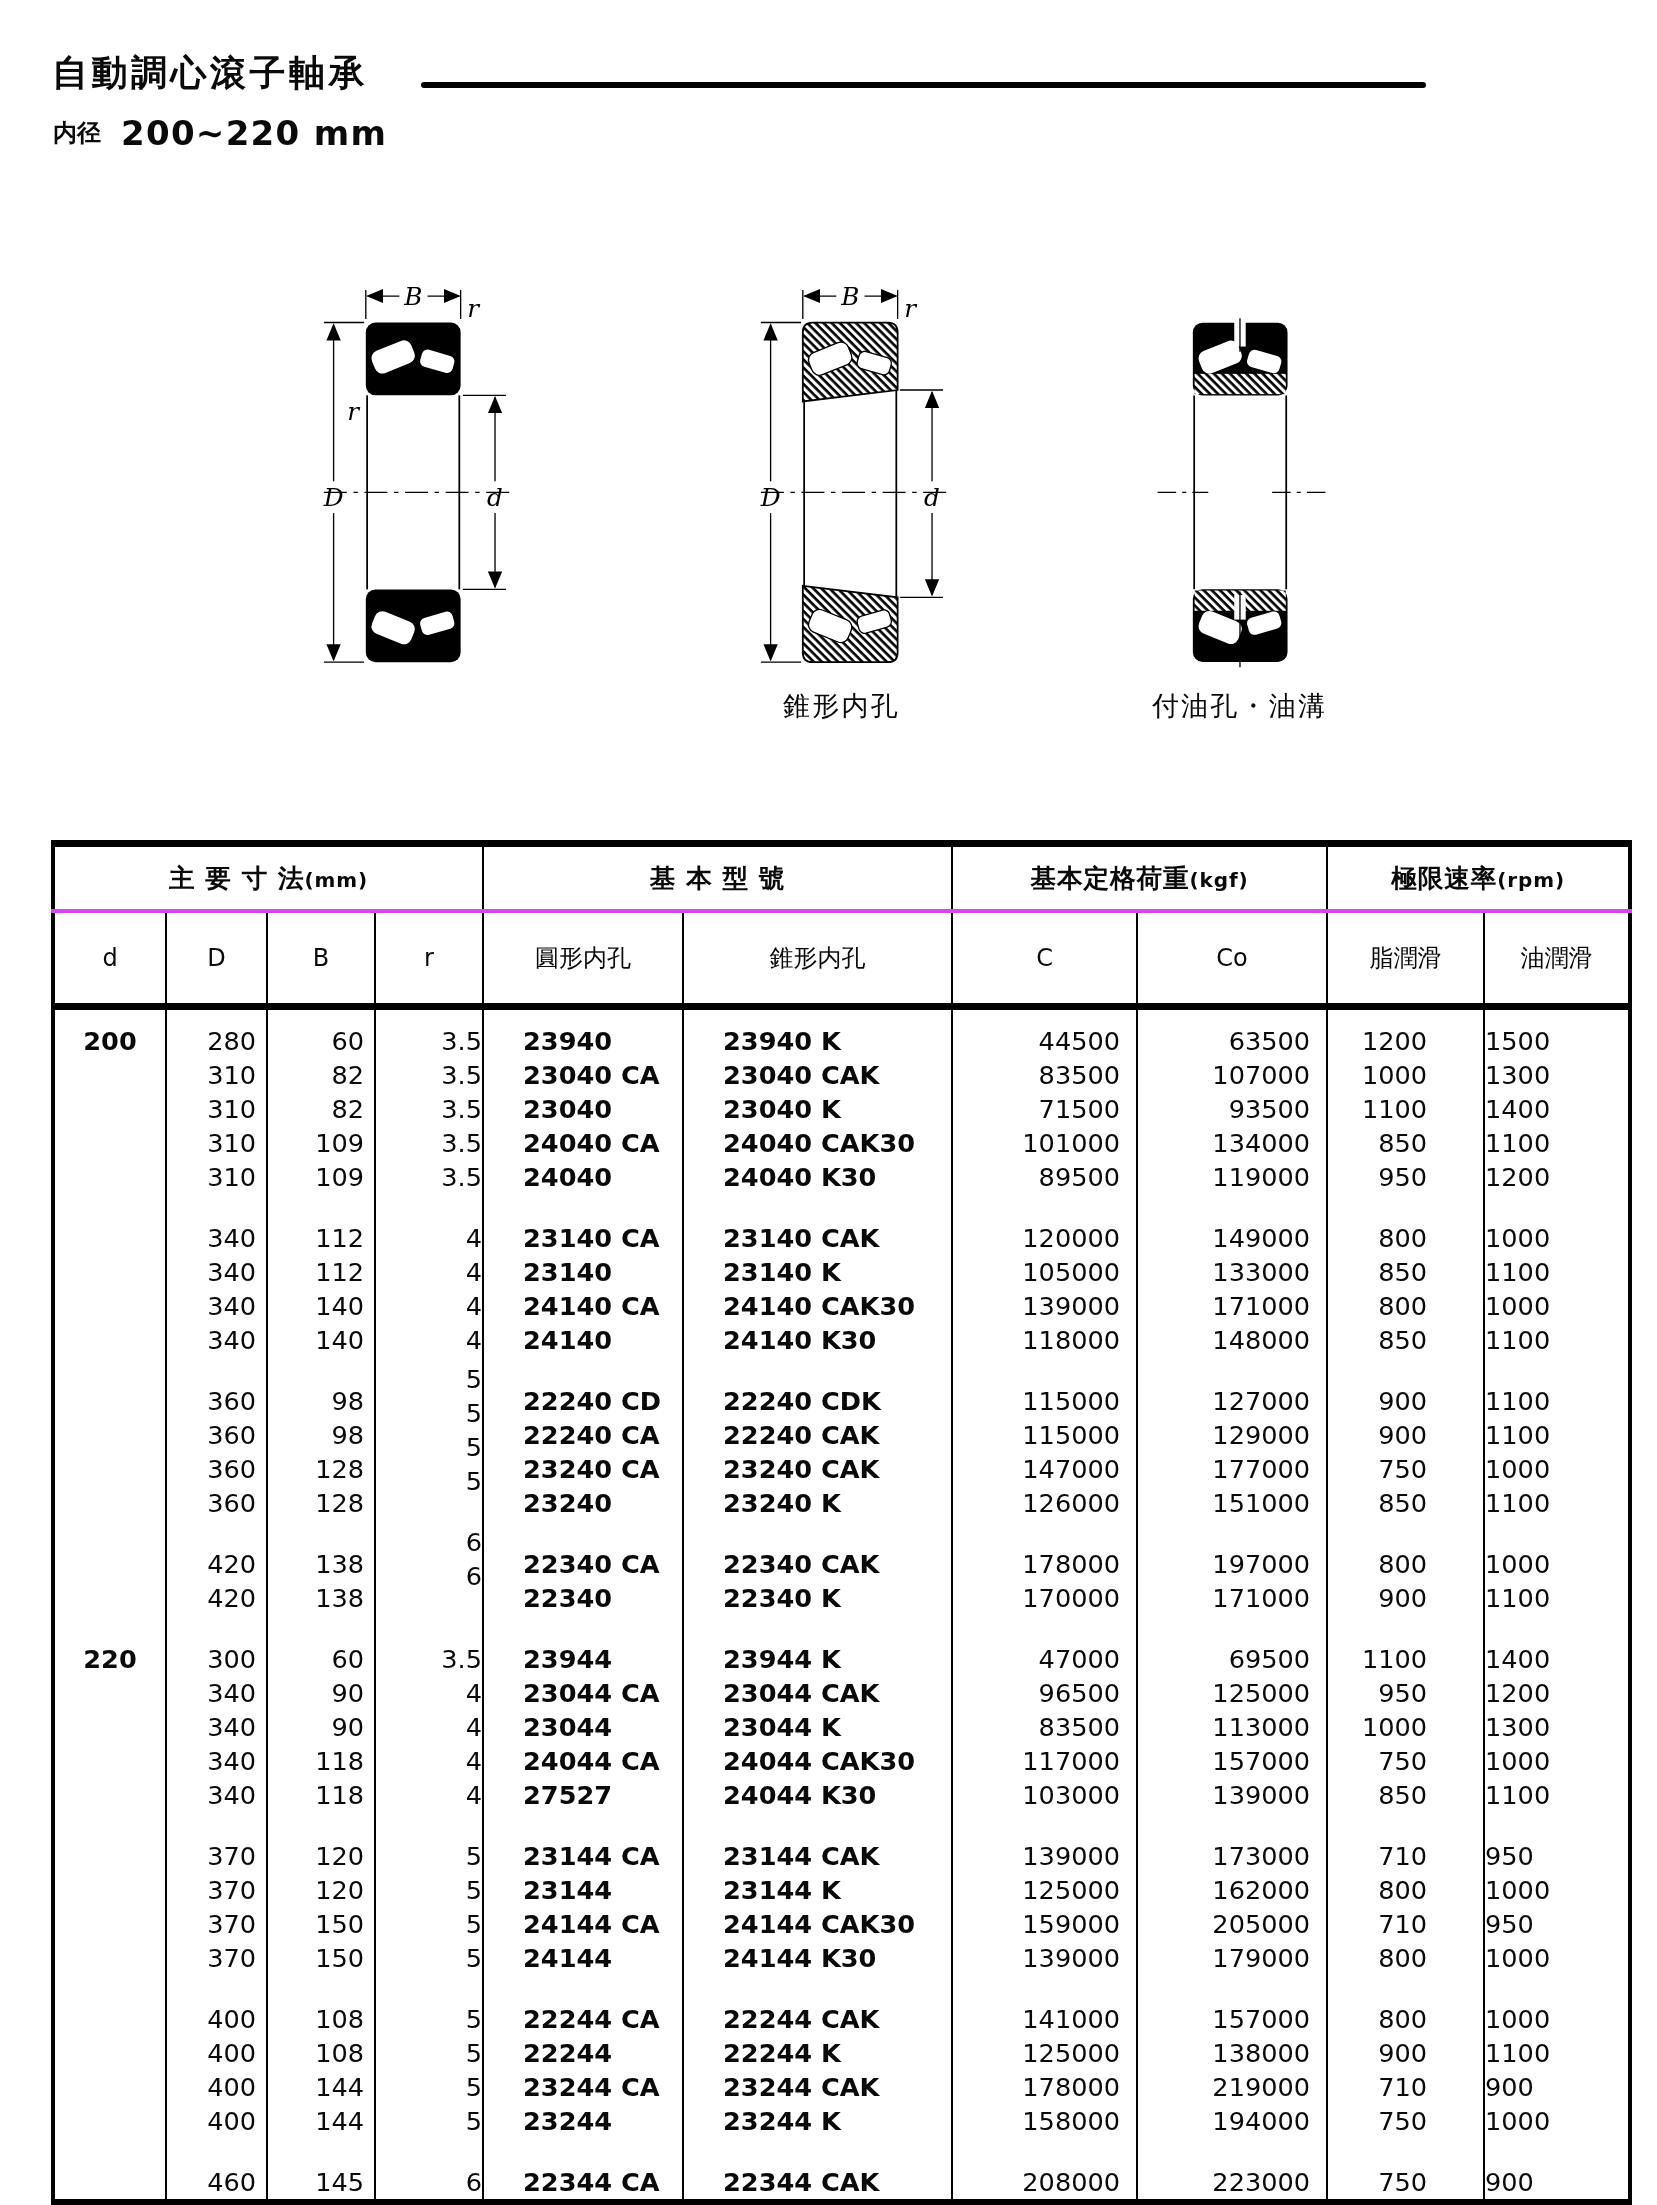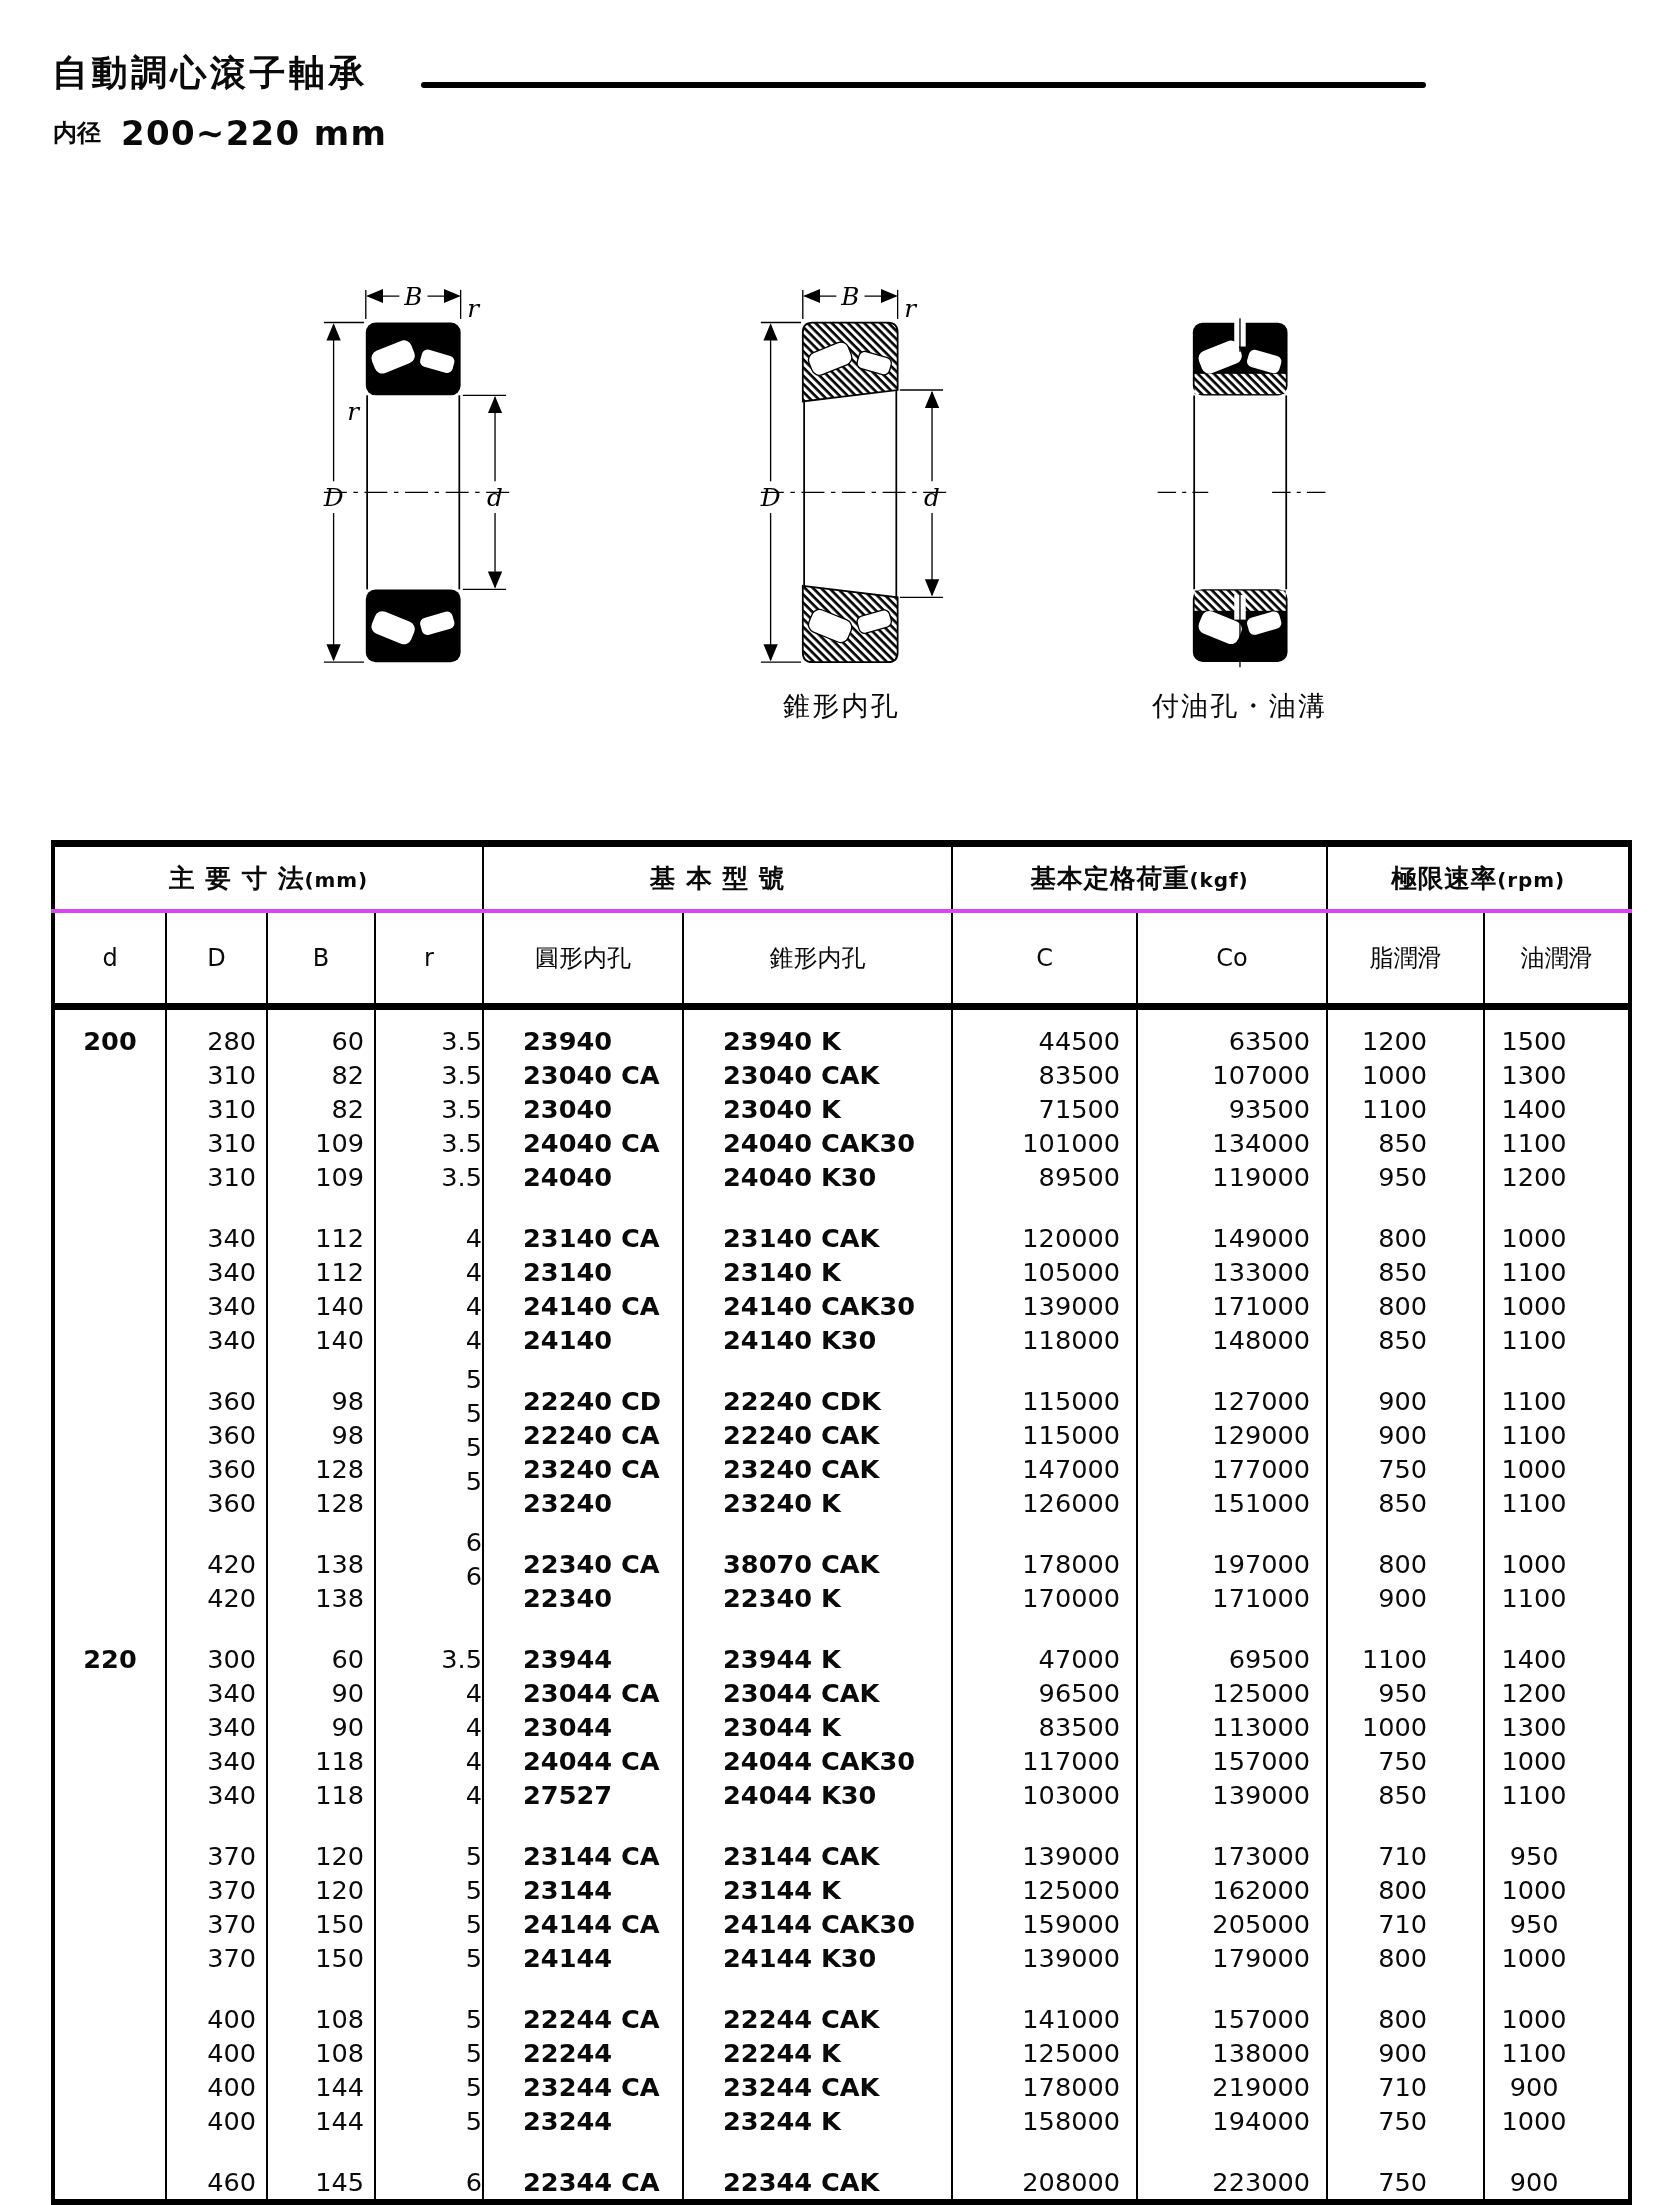--- a/index.html
+++ b/index.html
@@ -56,21 +56,21 @@
   .col-D, .col-B { text-align:right; }
   .col-D span, .col-B span { padding-right:10px; display:inline-block; }
   .col-d { text-align:center; }
   .col-r { text-align:right; }
   .col-cyl, .col-taper { text-align:left; font-weight:bold; }
   .col-cyl span, .col-taper span { padding-left:39px; display:inline-block; }
   .col-c, .col-co { text-align:right; }
   .col-c span, .col-co span { padding-right:16px; display:inline-block; }
   .col-grease { text-align:right; }
   .col-grease span { padding-right:56px; display:inline-block; }
-  .col-oil { text-align:center;margin-top:36px; }
+  .col-oil { text-align:left;margin-top:36px; }
   .col-oil span { padding-right:45px; display:inline-block; }
   td.col-d.d-label { font-weight:bold; font-size:25.6px; line-height:34px; }
   .r-up { position:relative; top:-22px; }
 </style>
 </head>
 <body>
 
 <div class="page">
 
   <div class="title">自動調心滾子軸承</div>
@@ -441,21 +441,21 @@
           <td class="col-co bl"></td>
           <td class="col-grease bl"></td>
           <td class="col-oil bl"></td>
         </tr>
         <tr class="data-row">
           <td class="col-d"></td>
           <td class="col-D bl"><span>420</span></td>
           <td class="col-B bl"><span>138</span></td>
           <td class="col-r bl"><span class="r-up">6</span></td>
           <td class="col-cyl bl"><span>22340 CA</span></td>
-          <td class="col-taper bl"><span>38070 CAK</span></td>
+          <td class="col-taper bl"><span>22340 CAK</span></td>
           <td class="col-c bl"><span>178000</span></td>
           <td class="col-co bl"><span>197000</span></td>
           <td class="col-grease bl"><span>800</span></td>
           <td class="col-oil bl"><span>1000</span></td>
         </tr>
         <tr class="data-row">
           <td class="col-d"></td>
           <td class="col-D bl"><span>420</span></td>
           <td class="col-B bl"><span>138</span></td>
           <td class="col-r bl"><span class="r-up">6</span></td>

